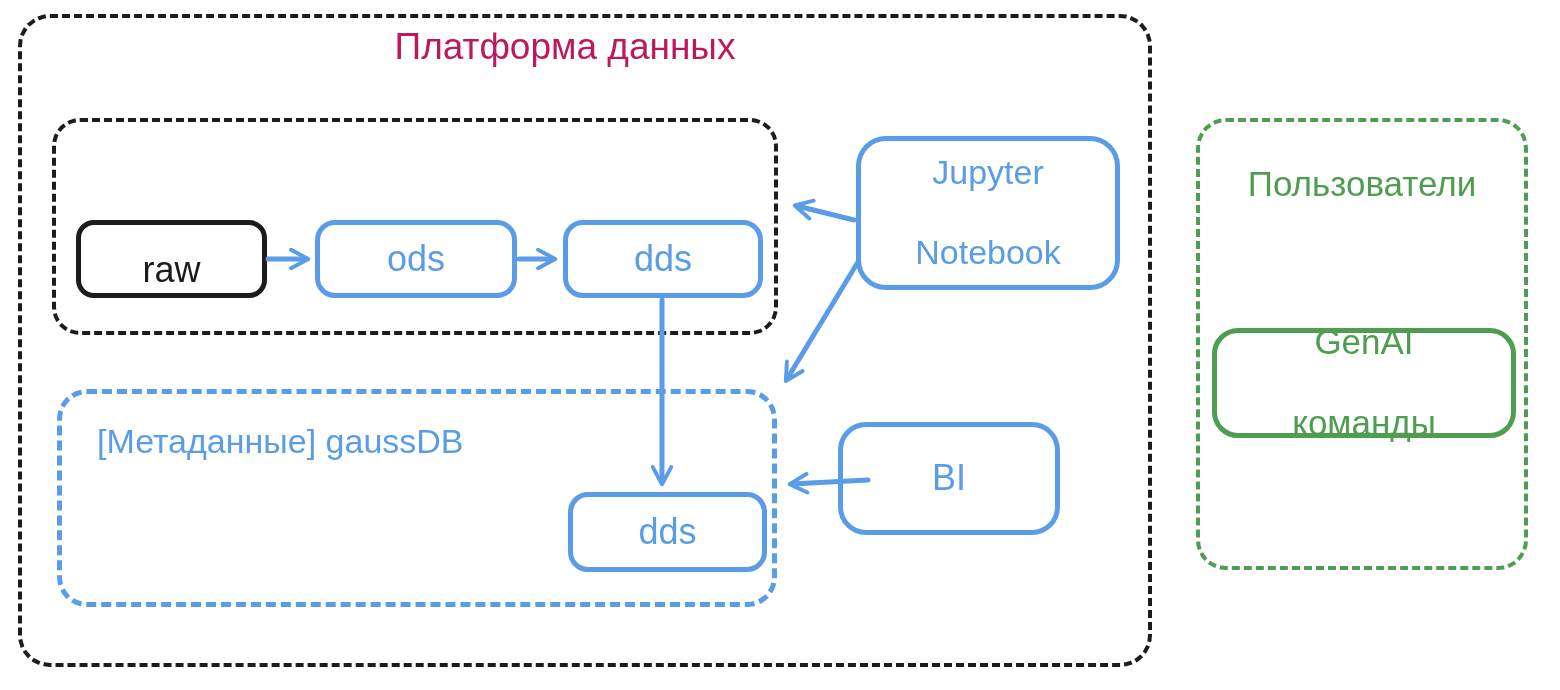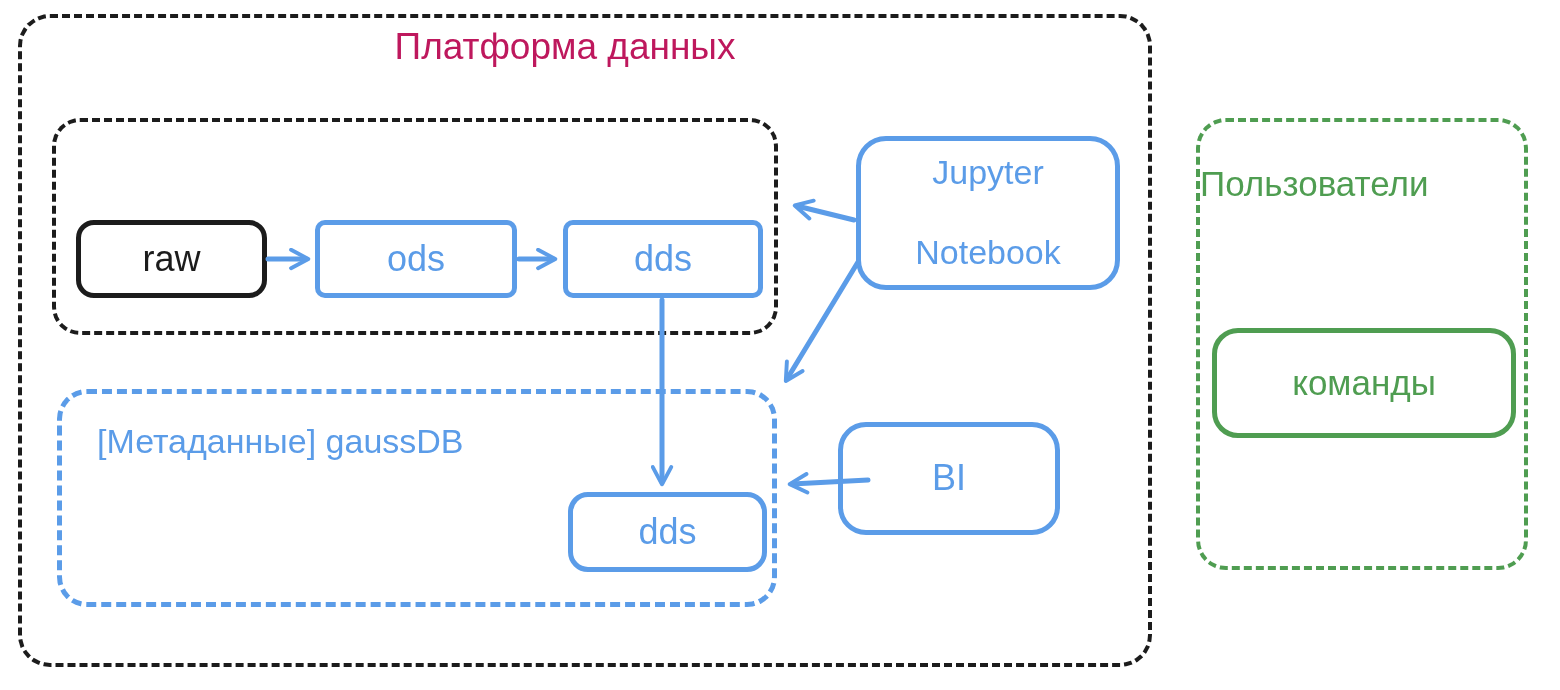--- a/index.html
+++ b/index.html
@@ -31,22 +31,22 @@
     display: flex;
     flex-direction: column;
     align-items: center;
     justify-content: center;
     text-align: center;
     font-size: 36px;
     line-height: 1.28;
     background: #ffffff;
     gap: 36px;
   }
-  .node.black { border-color: #1c1c1c; color: #1c1c1c; border-radius: 18px; }
-  .node.blue  { border-color: #5b9ce8; color: #5b9ce8; border-radius: 10px; }
+  .node.black { border-color: #1c1c1c; color: #1c1c1c; border-radius: 18px; justify-content: flex-end; }
+  .node.blue  { border-color: #5b9ce8; color: #5b9ce8; border-radius: 20px; }
   .node.green { border-color: #4f9d51; color: #4f9d51; border-radius: 26px; }
 
   .group-label {
     position: absolute;
     font-size: 34px;
     white-space: nowrap;
   }
   .group-label.black { color: #1c1c1c; }
   .group-label.blue  { color: #5b9ce8; }
 
@@ -58,21 +58,21 @@
     text-align: center;
     font-size: 37px;
     color: #be185d;
   }
 
   .users-label {
     position: absolute;
     left: 0;
     top: 42px;
     width: 100%;
-    text-align: left;
+    text-align: center;
     font-size: 35px;
     color: #4f9d51;
   }
 
   svg.arrows {
     position: absolute;
     left: 0; top: 0;
     width: 1560px; height: 690px;
     pointer-events: none;
   }
@@ -112,20 +112,21 @@
 
   <div class="node blue" style="left:838px; top:422px; width:222px; height:113px; border-radius:28px;">
     <span>BI</span>
   </div>
 
   <div class="group green" style="left:1196px; top:118px; width:332px; height:452px;">
     <div class="users-label">Пользователи</div>
   </div>
 
   <div class="node green" style="left:1212px; top:328px; width:304px; height:110px; font-size:35px;">
+    <span>GenAI</span>
     <span>команды</span>
   </div>
 
   <svg class="arrows" viewBox="0 0 1560 690" xmlns="http://www.w3.org/2000/svg">
     <defs>
       <marker id="arrowhead" viewBox="0 0 10 10" refX="8" refY="5" markerWidth="4.6" markerHeight="4.6" orient="auto-start-reverse">
         <path d="M1.5,1 L9,5 L1.5,9" fill="none" stroke="#5b9ce8" stroke-width="1.7" stroke-linecap="round" stroke-linejoin="round"></path>
       </marker>
     </defs>
     <g stroke="#5b9ce8" stroke-width="5" stroke-linecap="round" fill="none">

